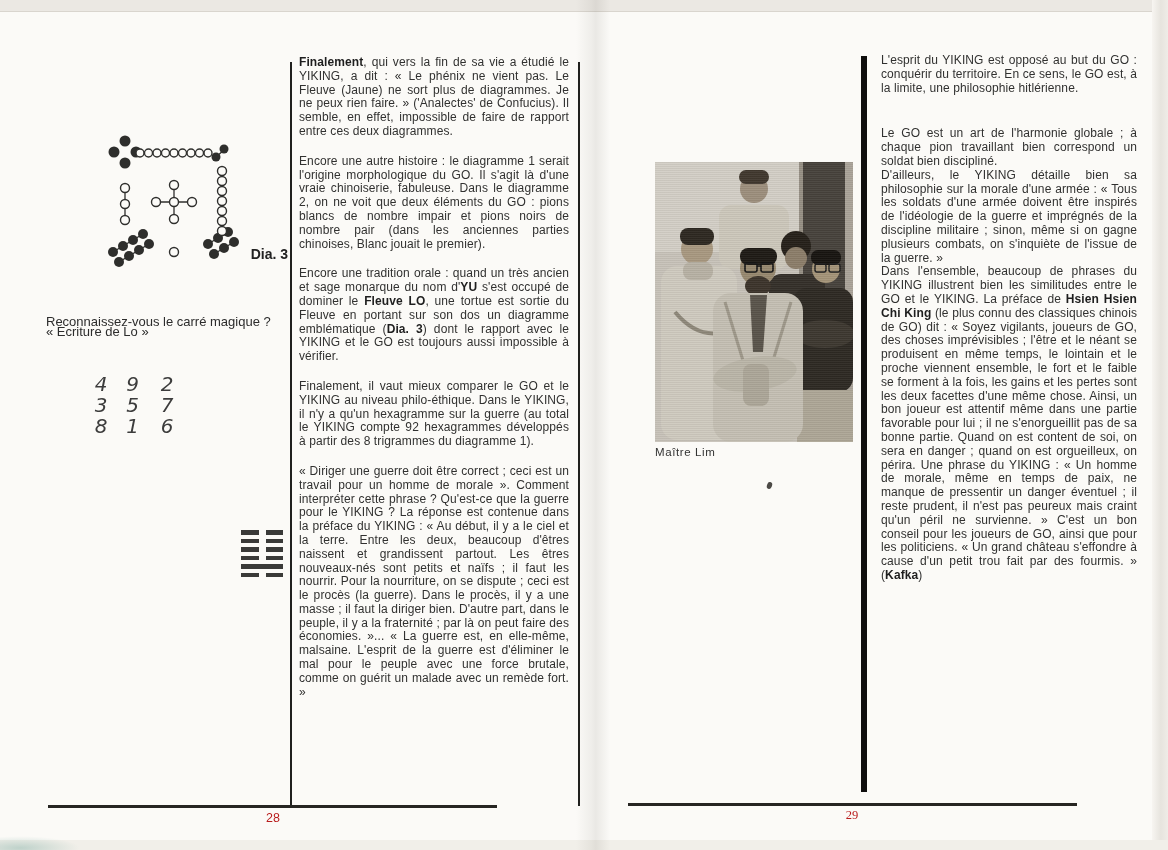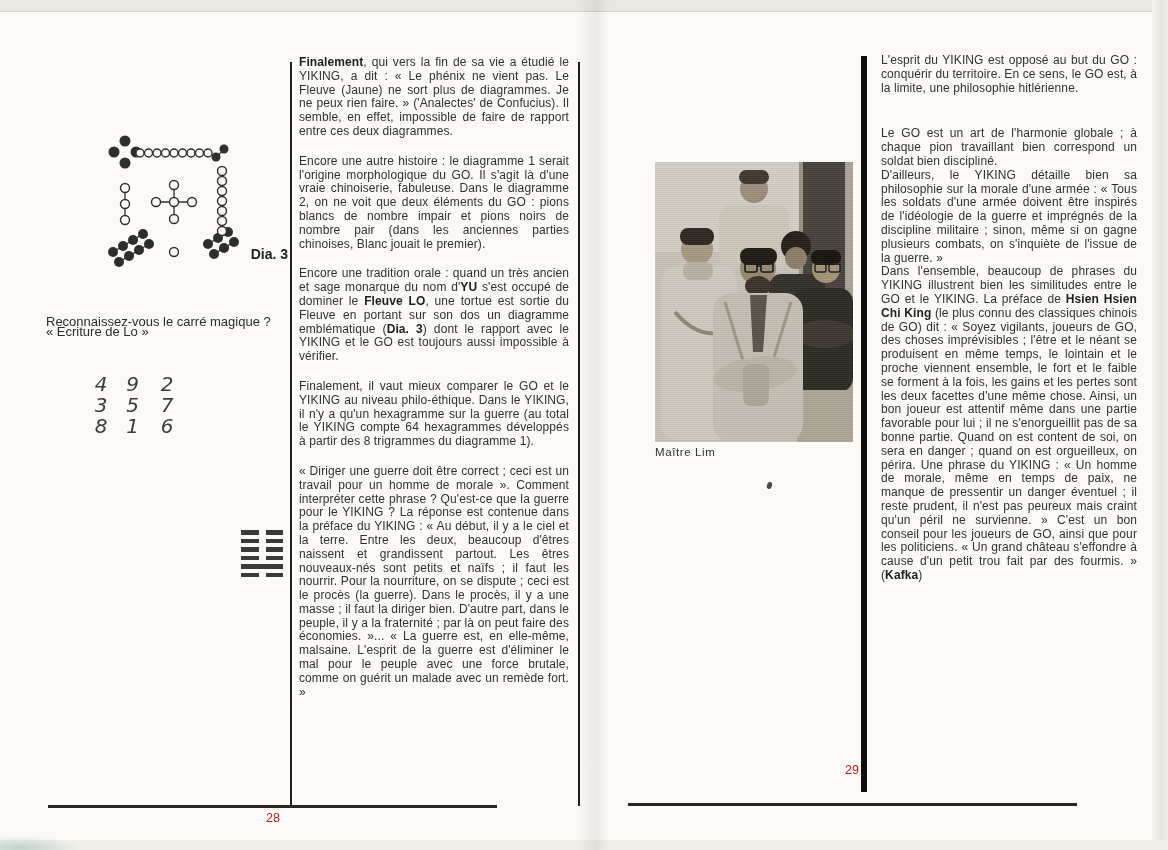--- a/index.html
+++ b/index.html
@@ -22,21 +22,21 @@
   
   .rule-v{position:absolute;width:2px;background:#20201e;}
   .rule-v-a{left:290px;top:62px;height:744px;}
   .rule-v-b{left:578px;top:62px;height:744px;width:1.5px;}
   .bar-v{position:absolute;left:861px;top:56px;width:6px;height:736px;background:#0f0e0d;}
   .rule-h{position:absolute;height:3px;background:#262522;}
   .rule-h-left{left:48px;top:805px;width:449px;}
   .rule-h-right{left:628px;top:803px;width:449px;}
   .pagenum{position:absolute;width:46px;text-align:center;font-size:12.5px;color:#b91c1c;}
   .pagenum-left{left:250px;top:811px;}
-  .pagenum-right{left:829px;top:763px;}
+  .pagenum-right{left:829px;top:808px;font-family:Liberation Serif, serif;}
   
   .loshu{position:absolute;left:56px;top:110px;width:178px;height:158px;}
   .dia-label{position:absolute;left:226px;top:246px;width:62px;text-align:right;
     font-weight:bold;font-size:14px;color:#222;}
   .cap{position:absolute;left:46px;font-size:13px;color:#2c2c2c;}
   .cap-1{top:283px;margin-top:41px;}
   .cap-2{top:314px;}
   .magic{position:absolute;left:86px;top:374px;display:grid;
     grid-template-columns:30px 33px 36px;row-gap:1px;
     font-family:"DejaVu Sans",sans-serif;font-style:italic;
@@ -206,21 +206,21 @@
         </div>
       </div>
 
     <div class="rule-v rule-v-a"></div>
     <div class="rule-v rule-v-b"></div>
 
     <div class="col col-mid">
       <p class="mb"><span class="b">Finalement</span><span>, qui vers la fin de sa vie a étudié le YIKING, a dit : « Le phénix ne vient pas. Le Fleuve (Jaune) ne sort plus de diagrammes. Je ne peux rien faire. » (</span><span class="i">'Analectes' de Confucius</span><span>). Il semble, en effet, impossible de faire de rapport entre ces deux diagrammes.</span></p>
       <p class="mb"><span>Encore une autre histoire : le diagramme 1 serait l'origine morphologique du GO. Il s'agit là d'une vraie </span><span class="i">chinoiserie</span><span>, fabuleuse. Dans le diagramme 2, on ne voit que deux éléments du GO : pions blancs de nombre impair et pions noirs de nombre pair (dans les anciennes parties chinoises, Blanc jouait le premier).</span></p>
       <p class="mb"><span>Encore une tradition orale : quand un très ancien et sage monarque du nom d'</span><span class="b">YU</span><span> s'est occupé de dominer le </span><span class="b">Fleuve LO</span><span>, une tortue est sortie du Fleuve en portant sur son dos un diagramme emblématique (</span><span class="b">Dia. 3</span><span>) dont le rapport avec le YIKING et le GO est toujours aussi impossible à vérifier.</span></p>
-      <p class="mb"><span>Finalement, il vaut mieux comparer le GO et le YIKING au niveau philo-éthique. Dans le YIKING, il n'y a qu'un hexagramme sur la guerre (au total le YIKING compte 64 hexagrammes développés à partir des 8 trigrammes du diagramme 1).</span></p>
+      <p class="mb"><span>Finalement, il vaut mieux comparer le GO et le YIKING au niveau philo-éthique. Dans le YIKING, il n'y a qu'un hexagramme sur la guerre (au total le YIKING compte 92 hexagrammes développés à partir des 8 trigrammes du diagramme 1).</span></p>
       <p class="gap-top"><span>« Diriger une guerre doit être correct ; ceci est un travail pour un homme de morale ». Comment interpréter cette phrase ? Qu'est-ce que la guerre pour le YIKING ? La réponse est contenue dans la préface du YIKING : « Au début, il y a le ciel et la terre. Entre les deux, beaucoup d'êtres naissent et grandissent partout. Les êtres nouveaux-nés sont petits et naïfs ; il faut les nourrir. Pour la nourriture, on se dispute ; ceci est le procès (la guerre). Dans le procès, il y a une masse ; il faut la diriger bien. D'autre part, dans le peuple, il y a la fraternité ; par là on peut faire des économies. »... « La guerre est, en elle-même, malsaine. L'esprit de la guerre est d'éliminer le mal pour le peuple avec une  force brutale, comme on guérit un malade avec un remède fort. »</span></p>
     </div>
 
     <div class="rule-h rule-h-left"></div>
     <div class="pagenum pagenum-left">28</div>
   </section>
 
   <section>
 
     <figure class="photo">

